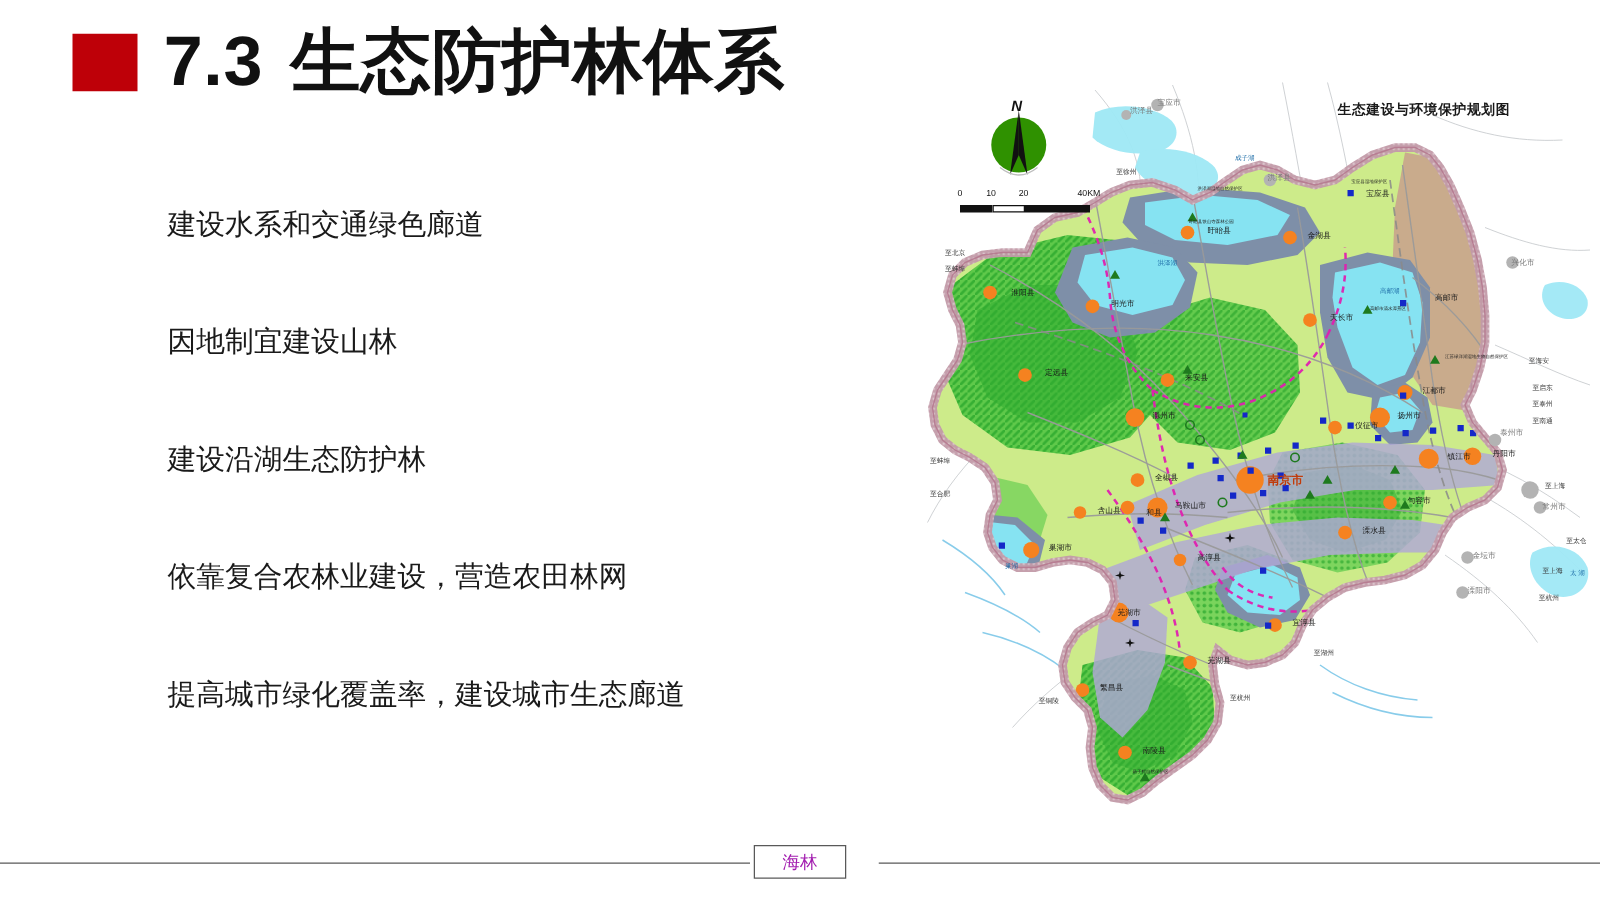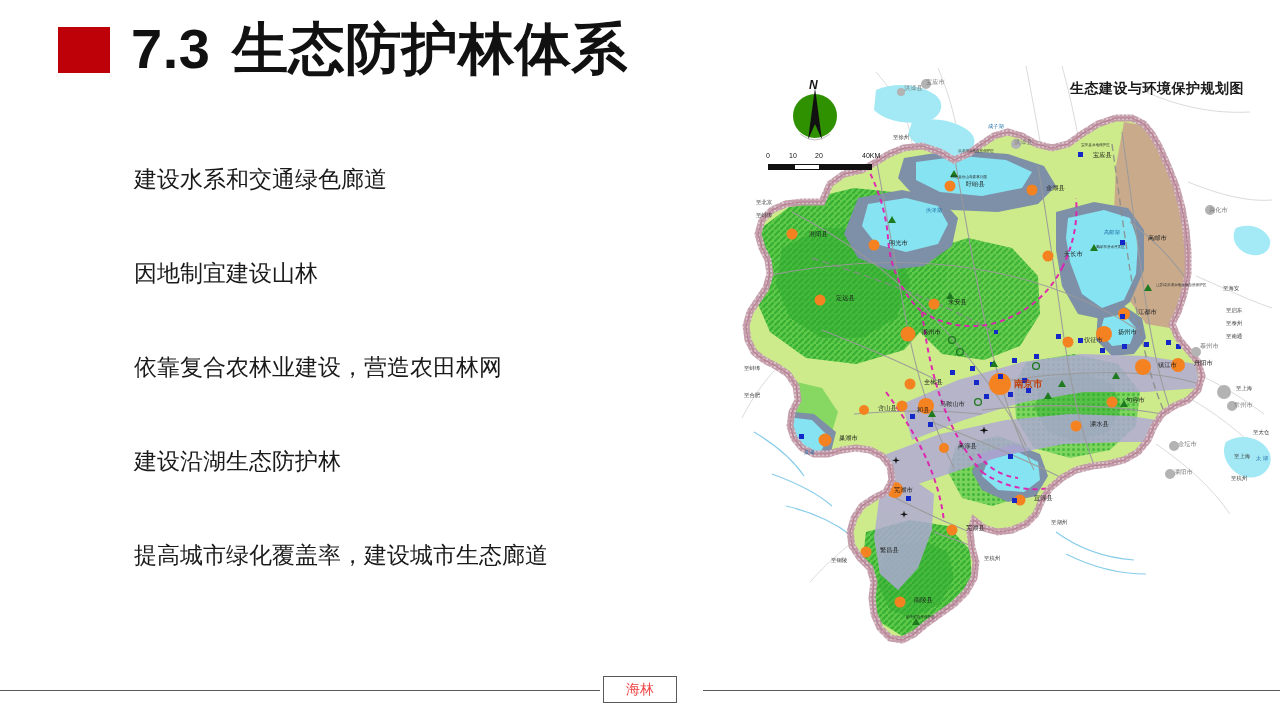--- a/index.html
+++ b/index.html
@@ -45,35 +45,35 @@
   .footer-rule {
     position: absolute; top: 14px; height: 1px; background: #595959;
   }
   #footer-rule-left  { left: 0px;   width: 600px; }
   #footer-rule-right { left: 703px; width: 577px; }
   #footer-box {
     position: absolute; left: 603px; top: 0px;
     width: 74px; height: 27px;
     border: 1px solid #595959; background: #ffffff;
     display: flex; align-items: center; justify-content: center;
-    font-size: 14px; color: #ef4444;
+    font-size: 14px; color: #a21caf;
   }
 
   
   #map-figure {
     position: absolute; left: 726px; top: 62px;
     width: 548px; height: 610px;
     background: #ffffff;
     overflow: hidden;
   }
   #map-svg { position: absolute; left: 0; top: 0; }
 
   #map-title {
     position: absolute; left: 344px; top: 18px;
-    font-size: 14px; font-weight: bold; color: #1a1a1a;
+    font-size: 11px; font-weight: bold; color: #1a1a1a;
     letter-spacing: 0.5px; white-space: nowrap;
   }
 
   
   #compass { position: absolute; left: 52px; top: 18px; width: 74px; height: 72px; }
   #compass-n {
     position: absolute; left: 31px; top: -2px;
     font-size: 12px; font-weight: bold; color: #111; font-style: italic;
   }
   
@@ -91,22 +91,22 @@
   <div id="header">
     <div id="title-marker"></div>
     <div id="title-text">
       <span id="title-num">7.3</span><span id="title-label">生态防护林体系</span>
     </div>
   </div>
 
   <div id="body-list">
     <div class="bullet-line">建设水系和交通绿色廊道</div>
     <div class="bullet-line">因地制宜建设山林</div>
+    <div class="bullet-line">建设沿湖生态防护林</div>
     <div class="bullet-line">依靠复合农林业建设，营造农田林网</div>
-    <div class="bullet-line">建设沿湖生态防护林</div>
     <div class="bullet-line">提高城市绿化覆盖率，建设城市生态廊道</div>
   </div>
 
   <div id="map-figure">
 
     <svg id="map-svg" width="548" height="610" viewBox="0 0 548 610">
       <defs>
 
         <pattern id="pat-forest" width="6" height="6" patternUnits="userSpaceOnUse">
           <rect width="6" height="6" fill="#5fc94a"></rect>

